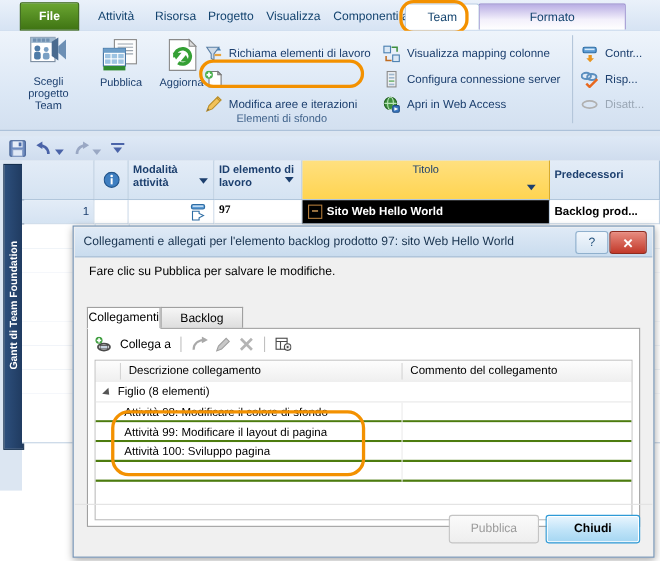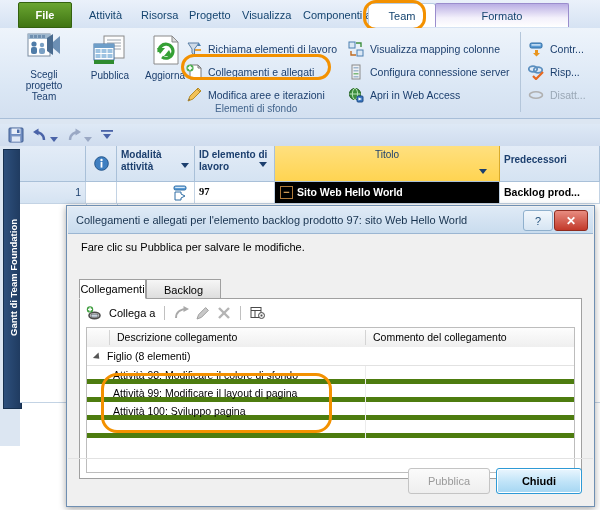--- a/index.html
+++ b/index.html
@@ -178,21 +178,21 @@
   .grouprow{
     position:absolute;left:0;width:487px;height:19px;
     border-bottom:1px solid #e2e2e2;font-size:10.5px;color:#000;
     padding:3px 0 0 20px;box-sizing:border-box;background:#ffffff;
   }
   .gtri{position:absolute;left:8px;top:6px;width:0;height:0;
     border-left:5px solid #555;border-top:4px solid transparent;border-bottom:4px solid transparent;
     transform:rotate(45deg);}
   .litem{
     position:absolute;left:0;width:487px;height:18px;
-    border-bottom:5px solid #4d7c0f;font-size:10.5px;color:#000;
+    border-bottom:2px solid #4d7c0f;font-size:10.5px;color:#000;
     padding:3px 0 0 26px;box-sizing:border-box;background:#ffffff;
   }
   .litem .divc{position:absolute;left:278px;top:0;width:1px;height:18px;background:#ececec;}
   .btn{
     position:absolute;height:24px;border-radius:3px;font-size:11px;
     display:flex;align-items:center;justify-content:center;
   }
   .btn-pub{
     right:104px;bottom:12px;width:80px;
     background:linear-gradient(#fbfbfb,#eeeeee);border:1px solid #c4c4c4;color:#9a9a9a;
@@ -324,21 +324,20 @@
     <div class="cmd" style="left:186px;top:35px;">
       <span>
         <svg width="16" height="16" viewBox="0 0 16 16">
           <polygon points="4,1 12,1 15,4 15,15 4,15" fill="#ffffff" stroke="#7a7a7a"></polygon>
           <polygon points="12,1 15,4 12,4" fill="#dcdcdc" stroke="#7a7a7a"></polygon>
           <circle cx="4" cy="4" r="3.6" fill="#4caf50"></circle>
           <rect x="3.2" y="1.8" width="1.6" height="4.4" fill="#ffffff"></rect>
           <rect x="1.8" y="3.2" width="4.4" height="1.6" fill="#ffffff"></rect>
         </svg>
       </span>
-      <span>Collegamenti e allegati</span>
     </div>
 
     <div class="cmd" style="left:186px;top:58px;">
       <span>
         <svg width="16" height="16" viewBox="0 0 16 16">
           <polygon points="2,14 4,9 12,1 15,4 7,12" fill="#f2c25a" stroke="#b88d28"></polygon>
           <polygon points="2,14 4,12.6 3.4,11.6" fill="#5a5a5a"></polygon>
           <line x1="11" y1="2" x2="14" y2="5" stroke="#b88d28"></line>
         </svg>
       </span>

